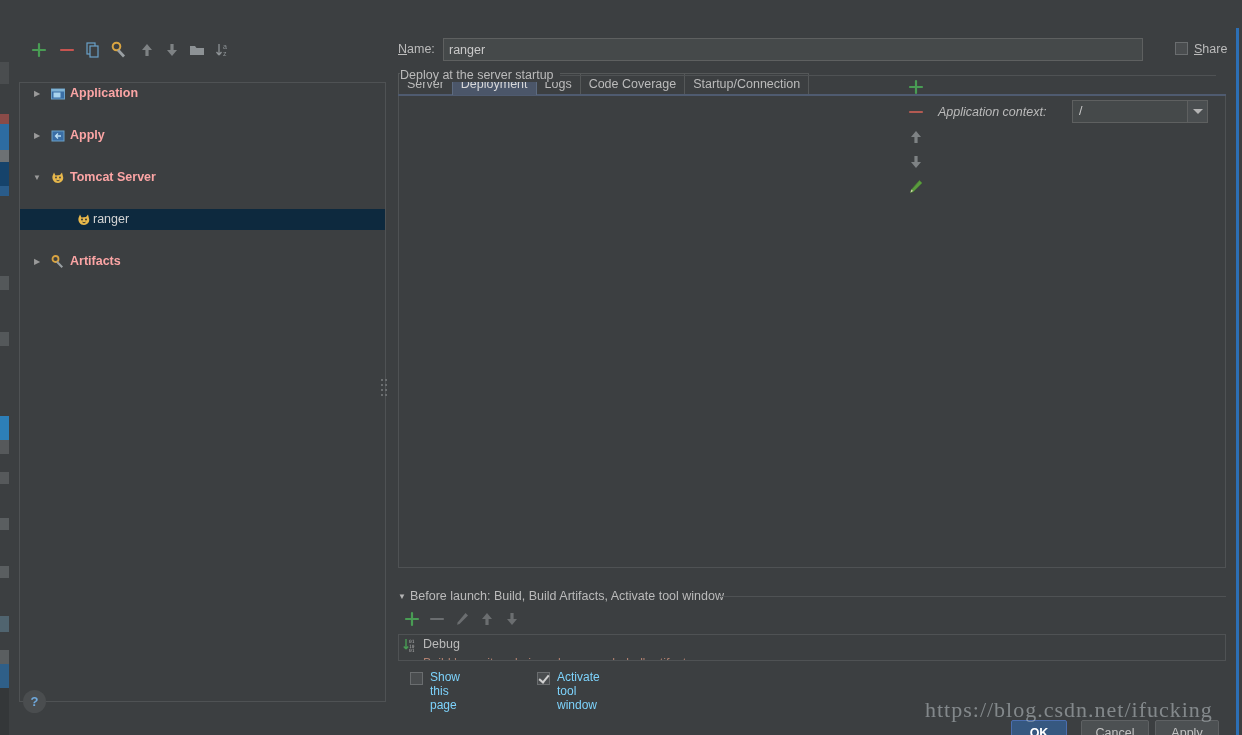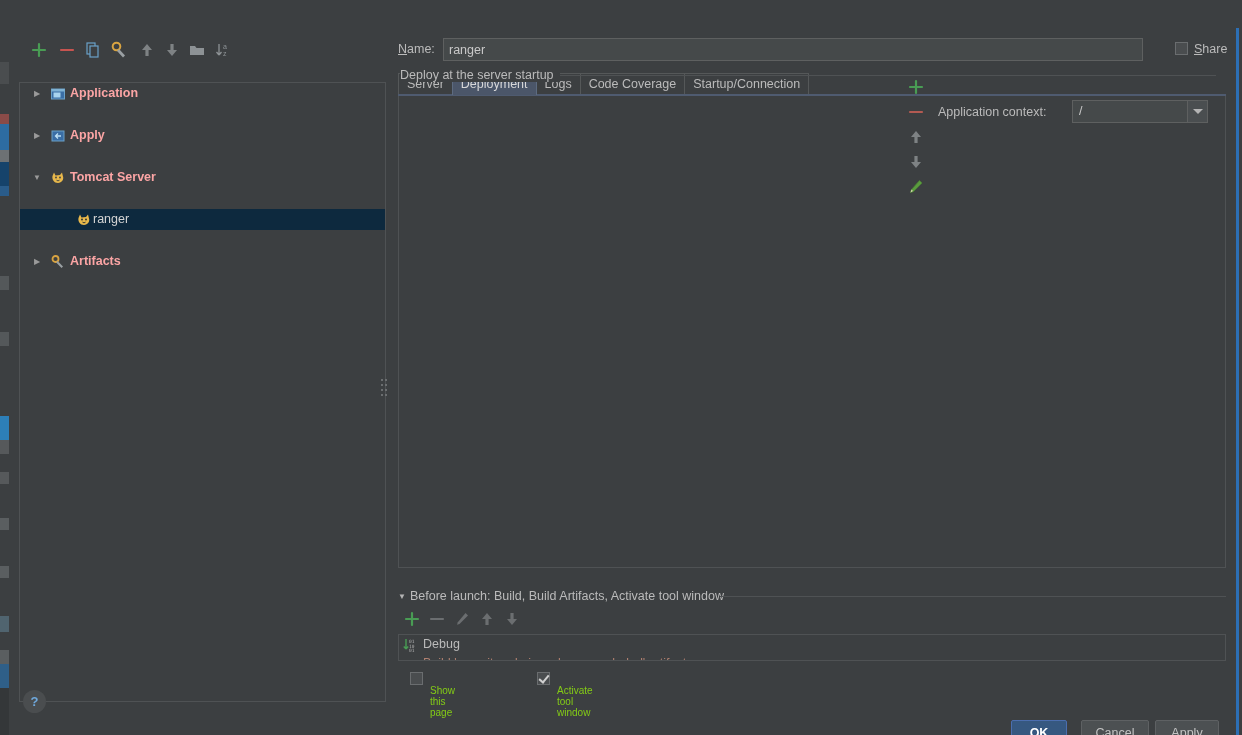--- a/index.html
+++ b/index.html
@@ -214,21 +214,21 @@
     position: absolute; left: 516px; top: 56px;
     width: 20px; height: 200px;
   }
   .side-tools .stbtn {
     position: absolute; left: 0;
     width: 20px; height: 20px; cursor: pointer;
   }
 
   .ctx-label {
     position: absolute; left: 548px; top: 77px;
-    font-size: 12.5px; color: #bbbbbb;
+    font-size: 12.5px; color: #bbbbbb; font-style: italic;
   }
   .ctx-combo {
     position: absolute; left: 682px; top: 72px;
     width: 136px; height: 23px;
     background: #45494a;
     border: 1px solid #5e6060;
     cursor: text;
   }
   .ctx-combo .ctx-value {
     position: absolute; left: 6px; top: 3px;
@@ -296,21 +296,21 @@
   .chk.checked::after {
     content: "";
     position: absolute; left: 3px; top: 0px;
     width: 4px; height: 8px;
     border: solid #d0d0d0;
     border-width: 0 2px 2px 0;
     transform: rotate(40deg);
   }
   .chk-label {
     position: absolute; top: 0;
-    font-size: 10px; color: #84cc16; cursor: pointer; margin-top: 15px;
+    font-size: 12px; color: #7dd3fc; cursor: pointer;
   }
 
   
   .help-btn {
     position: absolute; left: 14px; top: 662px;
     width: 23px; height: 23px;
     border-radius: 50%;
     background: #4a4d4f;
     color: #6fa8dc;
     font-size: 13px; font-weight: bold;
@@ -630,14 +630,15 @@
 
     </div>
 
     <div class="help-btn">?</div>
     <button class="dlg-btn primary" style="left:1002px;width:56px;">OK</button>
     <button class="dlg-btn" style="left:1072px;width:68px;">Cancel</button>
     <button class="dlg-btn" style="left:1146px;width:64px;">Apply</button>
 
   </div>
 
+  <div class="watermark">https://blog.csdn.net/ifucking</div>
 
 </div>
 
 </body></html>

